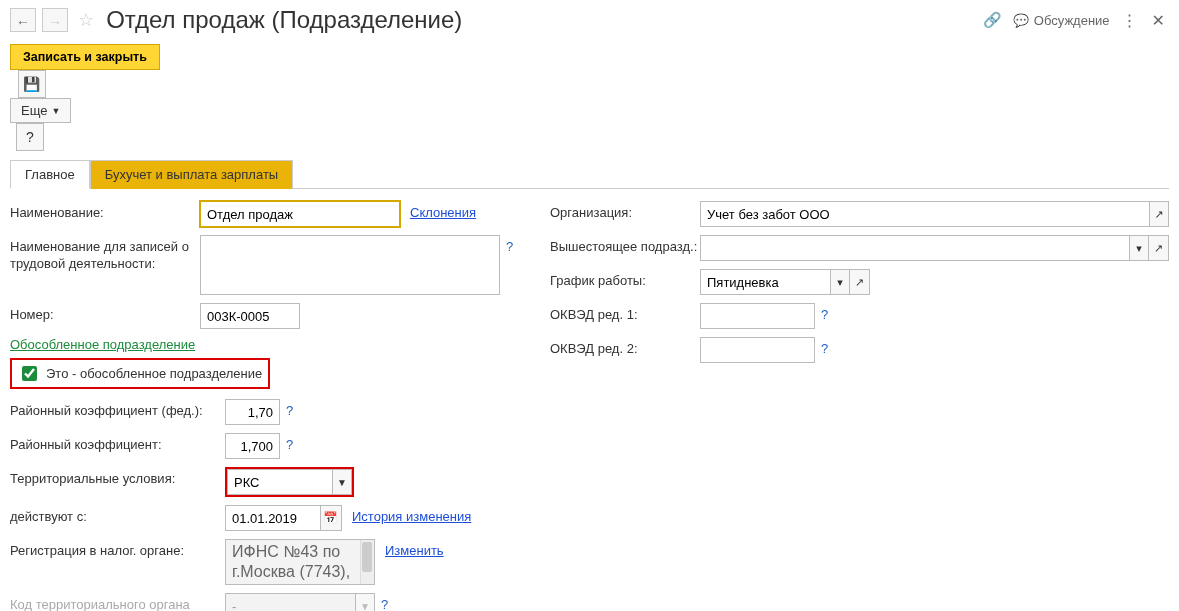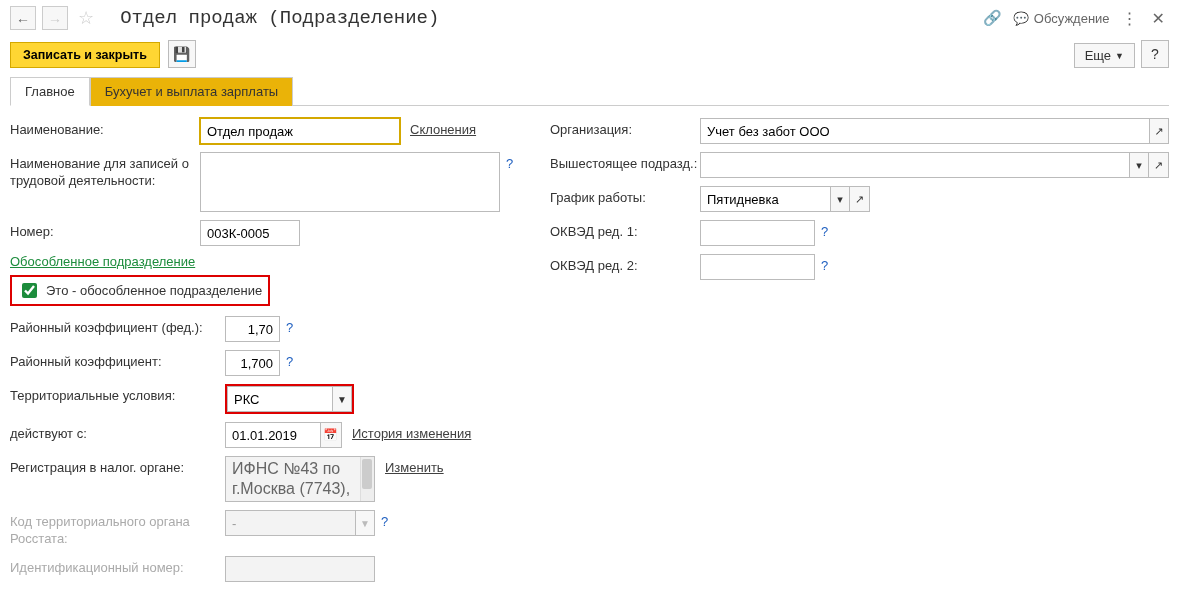--- a/index.html
+++ b/index.html
@@ -1,29 +1,29 @@
 <!DOCTYPE html>
 <html><head>
 <meta charset="utf-8">
 <style>
   * { box-sizing: border-box; font-family: Arial, sans-serif; }
   body { margin: 0; padding: 6px 10px; font-size: 13px; color: #333; background: #fff; }
   .titlebar { display: flex; align-items: center; gap: 6px; margin-bottom: 10px; }
   .nav-btn { width: 26px; height: 24px; border: 1px solid #ccc; background: #f7f7f7; display: flex; align-items: center; justify-content: center; cursor: pointer; color: #666; font-size: 14px; }
   .nav-btn.disabled { color: #ccc; }
   .star-icon { color: #ccc; font-size: 18px; margin: 0 4px; cursor: pointer; }
-  .page-title { font-size: 19px; font-weight: normal; color: #333; flex: 1; margin-left: 16px; font-family: Liberation Mono, monospace; }
+  .page-title { font-size: 24px; font-weight: normal; color: #333; flex: 1; margin-left: 2px; }
   .title-right { display: flex; align-items: center; gap: 12px; color: #666; }
   .title-right span { cursor: pointer; }
   .link-icon { font-size: 15px; }
   .disc-btn { display: flex; align-items: center; gap: 4px; font-size: 13px; }
   .vdots { font-size: 16px; letter-spacing: -2px; }
   .close-x { font-size: 16px; padding: 0 4px; }
 
-  .toolbar-row { display: flex; align-items: flex-end; margin-bottom: 8px; }
+  .toolbar-row { display: flex; align-items: flex-start; margin-bottom: 8px; flex-direction: column; }
   .btn-yellow { background: #ffd633; border: 1px solid #d4a800; padding: 5px 12px; font-weight: bold; cursor: pointer; font-size: 12.5px; }
   .btn-icon { width: 28px; height: 28px; border: 1px solid #bbb; background: #f7f7f7; margin-left: 8px; display: flex; align-items: center; justify-content: center; cursor: pointer; font-size: 14px; color: #3060a0; }
   .spacer { flex: 1; }
   .btn-more { border: 1px solid #bbb; background: #f7f7f7; padding: 4px 10px; cursor: pointer; display: flex; align-items: center; gap: 4px; font-size: 13px; }
   .btn-help { width: 28px; height: 28px; border: 1px solid #bbb; background: #f7f7f7; margin-left: 6px; display: flex; align-items: center; justify-content: center; cursor: pointer; font-size: 14px; }
 
   .tabs { display: flex; border-bottom: 1px solid #ccc; margin-bottom: 12px; }
   .tab { padding: 6px 14px; border: 1px solid #ccc; border-bottom: none; background: #eab308; cursor: pointer; position: relative; top: 1px; font-size: 13px; }
   .tab.active { background: #fff; border-bottom: 1px solid #fff; }
 
@@ -32,21 +32,21 @@
   .col-right { flex: 1; }
 
   .row { display: flex; align-items: flex-start; margin-bottom: 8px; min-height: 26px; }
   .lbl { width: 190px; padding-top: 4px; font-size: 13px; line-height: 1.3; }
   .lbl.disabled { color: #aaa; }
   .lbl-r { width: 150px; padding-top: 4px; font-size: 13px; }
   .inp { height: 26px; border: 1px solid #bbb; padding: 2px 6px; font-size: 13px; background: #fff; }
   .inp.hl { border: 1px solid #d4a800; outline: 1px solid #d4a800; }
   .ta { border: 1px solid #bbb; padding: 4px 6px; font-size: 13px; resize: none; width: 300px; height: 60px; }
   .help-q { color: #2060c0; margin-left: 6px; cursor: pointer; font-size: 13px; padding-top: 4px; }
-  .link { color: #404040; text-decoration: underline; cursor: pointer; font-size: 13px; margin-left: 10px; padding-top: 4px; display: inline-block; }
+  .link { color: #1d4ed8; text-decoration: underline; cursor: pointer; font-size: 13px; margin-left: 10px; padding-top: 4px; display: inline-block; }
 
   .sect-head { color: #1c8c3c; font-size: 13px; margin: 6px 0 6px 0; text-decoration: underline; cursor: pointer; }
   .chk-row { display: flex; align-items: center; gap: 6px; border: 2px solid #d00; padding: 3px 6px; width: fit-content; margin-bottom: 10px; }
   .chk { width: 15px; height: 15px; accent-color: #1c8c3c; }
 
   .inp-num { text-align: right; }
   .sel-wrap { display: flex; border: 2px solid #d00; }
   .sel { height: 26px; border: 1px solid #bbb; border-right: none; padding: 2px 6px; width: 105px; font-size: 13px; }
   .sel-btn { width: 20px; height: 26px; border: 1px solid #bbb; background: #f7f7f7; display: flex; align-items: center; justify-content: center; cursor: pointer; font-size: 10px; }
   .date-wrap { display: flex; }

